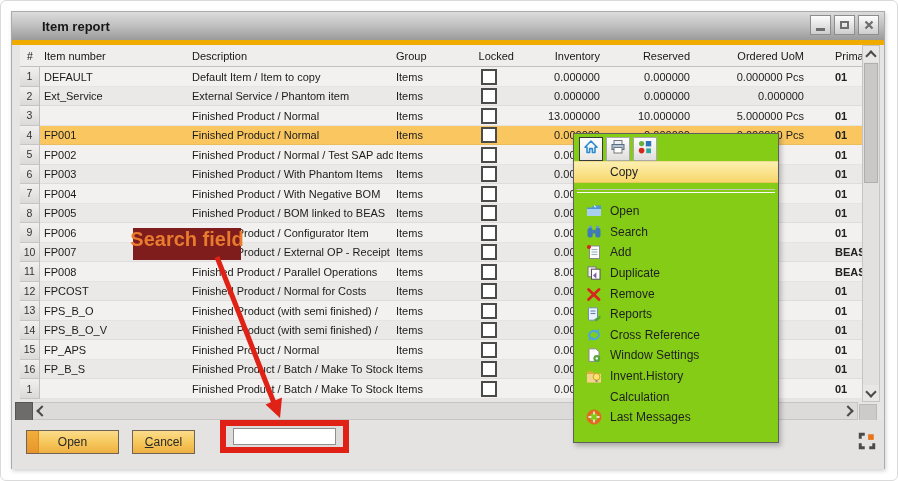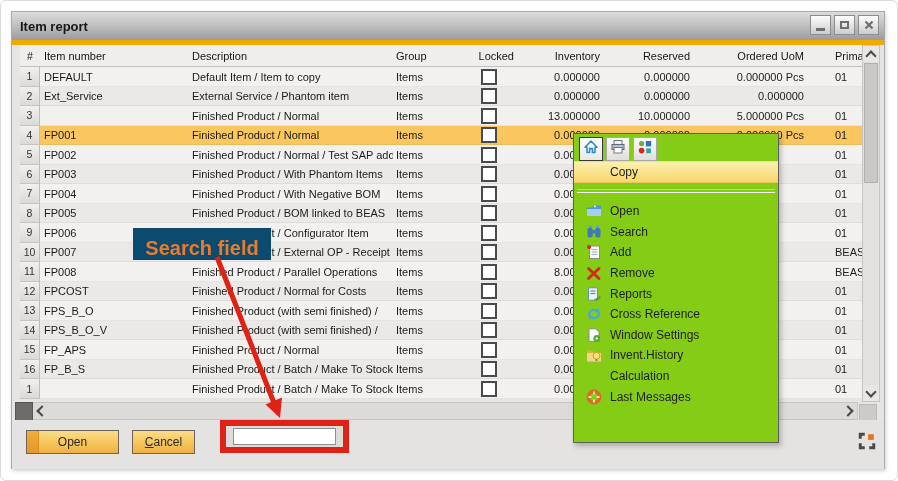--- a/index.html
+++ b/index.html
@@ -3,21 +3,21 @@
 <meta charset="utf-8">
 <style>
   html,body{margin:0;padding:0;width:898px;height:481px;background:#fff;
     font-family:"Liberation Sans","DejaVu Sans",sans-serif;overflow:hidden;position:relative}
   .canvas{position:absolute;inset:0;background:#fff;border:1px solid #DADADA;border-radius:6px;box-sizing:border-box}
 
   
   .win{position:absolute;left:10px;top:10px;width:874px;height:458px;background:#E6E5E3;
     border:1px solid #ABABAB;box-shadow:1px 2px 4px rgba(0,0,0,.18);box-sizing:border-box}
   .titlebar{position:absolute;left:0;top:0;right:0;height:28px;
-    background:linear-gradient(#DCDCDC,#C2C2C2 45%,#9B9B9B);display:flex;align-items:center;padding-left:8px;box-sizing:border-box}
+    background:linear-gradient(#DCDCDC,#C2C2C2 45%,#9B9B9B);display:flex;align-items:center;padding-left:30px;box-sizing:border-box}
   .title{font-size:13px;font-weight:700;color:#171717}
   .winbtns{position:absolute;right:5px;top:3px;display:flex;gap:3px}
   .wbtn{width:21px;height:20px;background:linear-gradient(#FDFDFD,#CDCDCD);border:1px solid #8E8E8E;
     display:flex;align-items:center;justify-content:center;box-sizing:border-box}
   .ic-min{width:9px;height:3px;background:#6E6E6E;margin-top:9px}
   .ic-max{width:9px;height:8px;border:2px solid #6E6E6E;box-sizing:border-box}
   .accent{position:absolute;left:0;top:28px;right:0;height:5px;background:#F0AB00}
 
   
   .thead{position:absolute;left:8px;top:33px;width:844px;height:22px;background:#EFEEEC;
@@ -30,21 +30,21 @@
     white-space:nowrap;overflow:hidden;box-sizing:border-box}
   .c.num{left:0;width:20px;justify-content:center;font-size:10.5px;color:#333;
     background:linear-gradient(#F1F0EF,#DBDAD8);border-right:1px solid #BFBEBC;border-bottom:1px solid #C6C5C3}
   .c.item{left:22px;width:148px;padding-left:2px}
   .c.desc{left:172px;width:201px}
   .c.grp{left:376px;width:66px}
   .c.lock{left:444px;width:50px;justify-content:center}
   .c.inv{left:494px;width:88px;justify-content:flex-end;padding-right:2px}
   .c.res{left:584px;width:88px;justify-content:flex-end;padding-right:2px}
   .c.ord{left:674px;width:112px;justify-content:flex-end;padding-right:2px}
-  .c.pri{left:812px;width:32px;padding-left:3px;font-weight:400;color:#222}
+  .c.pri{left:812px;width:32px;padding-left:3px;font-weight:700;color:#222}
   .thead .c{font-weight:400;color:#161616;background:none;border:none}
   .thead .c.pri{font-weight:400}
   .cb{width:12px;height:12px;background:#fff;border:2px solid #4A4A4A;box-sizing:content-box}
 
   
   .vsb{position:absolute;right:4px;top:33px;width:18px;height:357px;background:#E2E1DF;border:1px solid #C6C5C3;box-sizing:border-box}
   .vsb .sbtn{position:absolute;left:0;width:16px;height:16px;background:#E8E7E5;display:flex;align-items:center;justify-content:center}
   .vsb .up{top:0}.vsb .dn{bottom:0}
   .vthumb{position:absolute;left:1px;top:17px;width:14px;height:120px;background:#C9C8C6;border:1px solid #B0AFAD;box-sizing:border-box}
   .hsb{position:absolute;left:8px;top:390px;width:838px;height:18px;background:#DCDBD9;border:1px solid #C6C5C3;box-sizing:border-box}
@@ -63,22 +63,22 @@
   .btn{position:absolute;top:10px;height:24px;background:linear-gradient(#FBDC8C,#F6C85C 50%,#EFB042);
     border:1px solid #6F6455;display:flex;align-items:center;justify-content:center;
     font-size:12px;color:#2a2a2a;box-sizing:border-box;overflow:hidden}
   .btn.open{left:14px;width:93px}
   .btn.cancel{left:120px;width:63px}
   .btn-strip{position:absolute;left:0;top:0;bottom:0;width:11px;background:linear-gradient(#F2AE3C,#E8952B);border-right:1px solid #D98F22}
   .u{text-decoration:underline}
   .expand{position:absolute;right:8px;top:420px;width:18px;height:18px}
 
   
-  .ann-label{position:absolute;left:132px;top:227px;width:138px;height:32px;background:#0c4a6e;
-    display:flex;align-items:flex-end;justify-content:center;z-index:60}
+  .ann-label{position:absolute;left:132px;top:227px;width:108px;height:32px;background:#7f1d1d;
+    display:flex;align-items:flex-start;justify-content:center;z-index:60}
   .ann-label span{font-size:20px;font-weight:700;color:#E87B2E;white-space:nowrap}
   .overlay{position:absolute;left:0;top:0;z-index:60;pointer-events:none}
   .redbox{position:absolute;left:219px;top:419px;width:129px;height:33px;border:6px solid #E02116;
     background:#DDDCDA;box-sizing:border-box;z-index:55;display:flex;align-items:center;justify-content:center}
   .search{width:103px;height:17px;border:1px solid #8F8F8F;box-shadow:inset 0 0 0 1px #fff;
     background:#fff;font-size:11px;padding:0 3px;box-sizing:border-box}
 
   
   .menu{position:absolute;left:572px;top:132px;width:206px;height:310px;background:#84cc16;
     border:1px solid #5F5F5F;box-shadow:2px 3px 5px rgba(0,0,0,.25);box-sizing:border-box;z-index:40}
@@ -449,20 +449,30 @@
               <line x1="5.5" y1="8" x2="11.5" y2="8" stroke="#9FB2C4" stroke-width="1.2"></line>
               <line x1="5.5" y1="10.5" x2="11.5" y2="10.5" stroke="#9FB2C4" stroke-width="1.2"></line>
               <circle cx="3" cy="3" r="2.1" fill="#D6261E"></circle>
             </svg>
           </span>
           <span>Add</span>
         </div>
         <div class="mitem">
           <span class="mico">
             <svg width="16" height="16" viewBox="0 0 16 16">
+              <rect x="2" y="1.8" width="8" height="10" fill="#EBEBEB" stroke="#7A7A7A" stroke-width="1"></rect>
+              <rect x="5.5" y="4.2" width="8.5" height="10" fill="#fff" stroke="#555" stroke-width="1"></rect>
+              <path d="M7 10.5 l3.4-3.2 v6.4 Z" fill="#7A5EA8"></path>
+            </svg>
+          </span>
+          <span>Duplicate</span>
+        </div>
+        <div class="mitem">
+          <span class="mico">
+            <svg width="16" height="16" viewBox="0 0 16 16">
               <path d="M2.5 3.5 L13 13.5 M13 3.5 L2.5 13.5" stroke="#D6261E" stroke-width="2.8" stroke-linecap="round"></path>
             </svg>
           </span>
           <span>Remove</span>
         </div>
         <div class="mitem">
           <span class="mico">
             <svg width="16" height="16" viewBox="0 0 16 16">
               <rect x="2.5" y="1.8" width="9" height="12.4" rx="1" fill="#EAF1FA" stroke="#6C8EB0" stroke-width="1"></rect>
               <line x1="4.5" y1="5" x2="9.5" y2="5" stroke="#5B86B4" stroke-width="1.1"></line>

